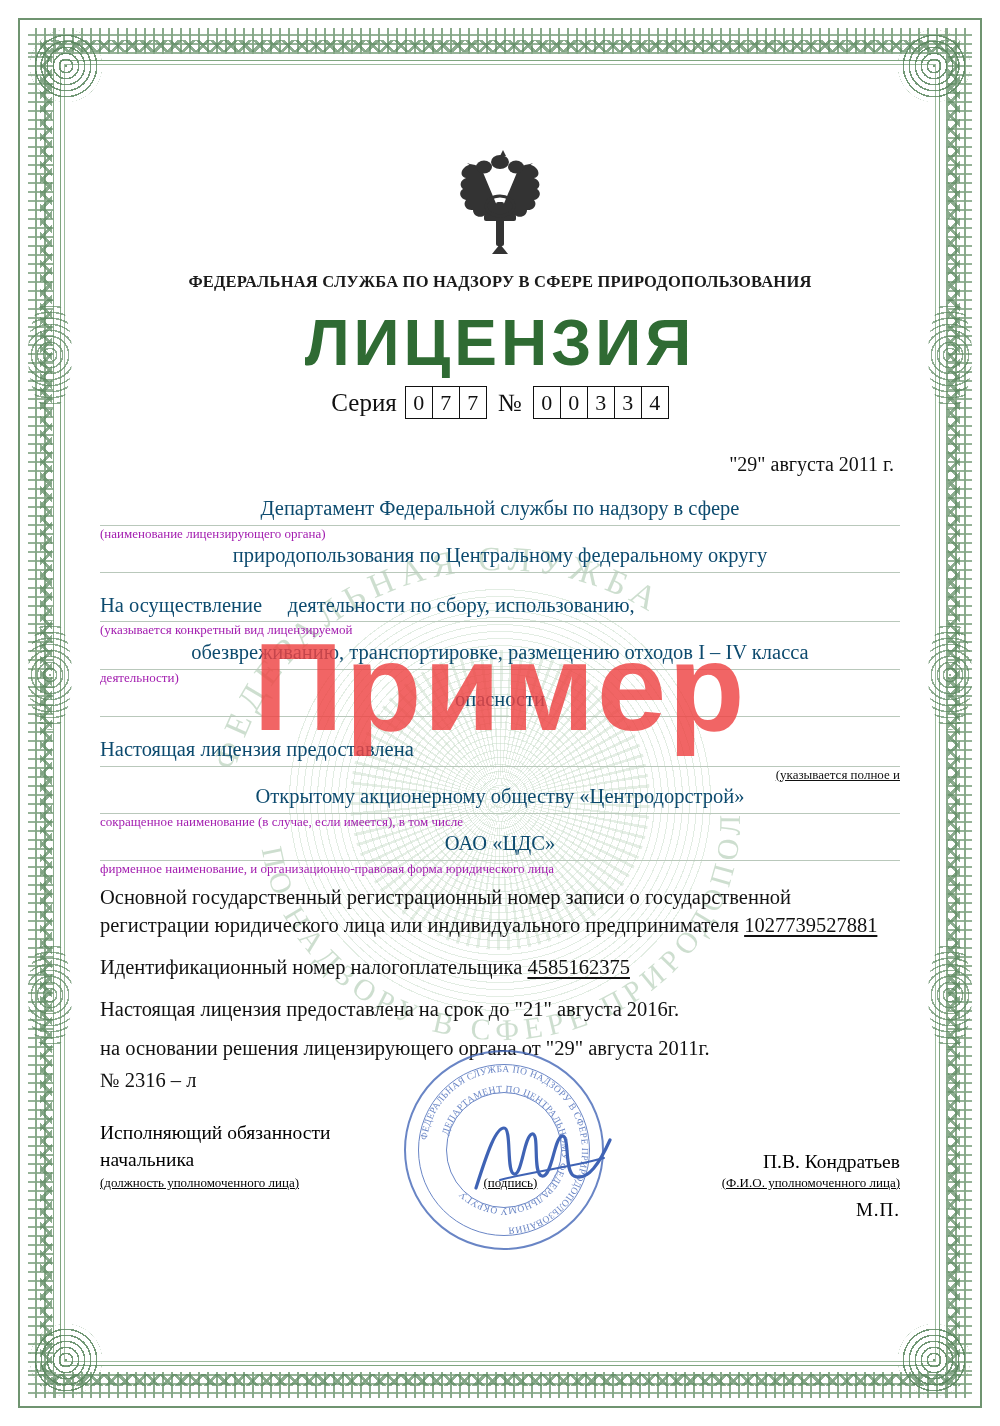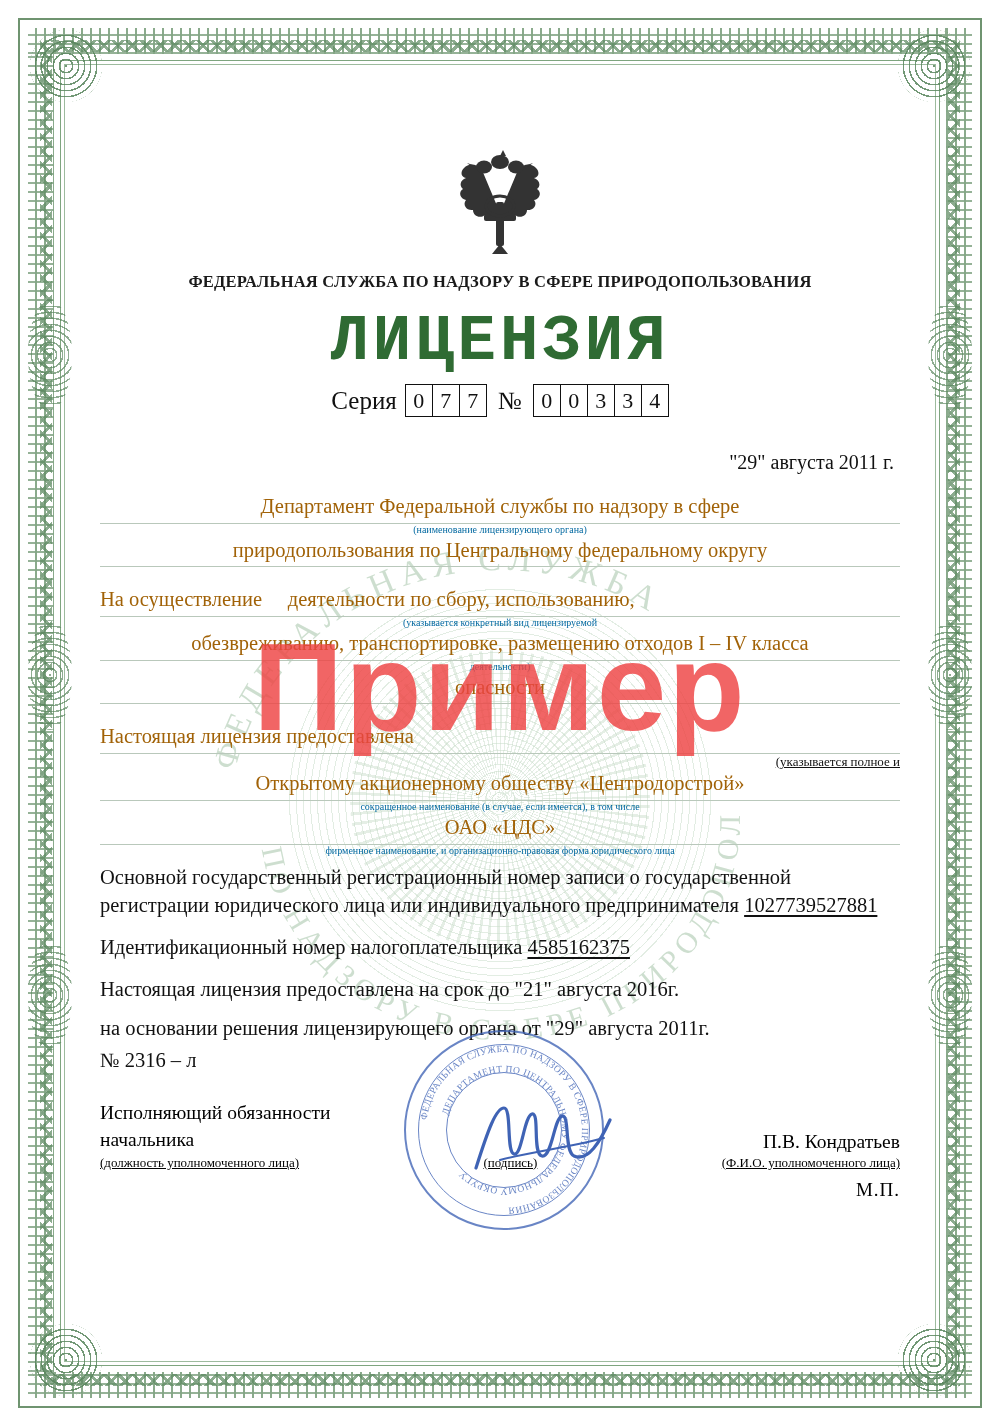--- a/index.html
+++ b/index.html
@@ -69,33 +69,33 @@
   .emblem{display:block;margin:0 auto 14px auto;width:112px;height:118px;}
 
   .agency{
     text-align:center;font-weight:bold;font-size:16.5px;letter-spacing:.2px;
     color:#1a1a1a;font-family:"Liberation Serif",serif;white-space:nowrap;
   }
 
   .title{
     text-align:center;font-weight:bold;color:#2f6b33;
     font-size:64px;letter-spacing:4px;margin:14px 0 6px 0;
-    font-family:Liberation Mono, monospace;
+    font-family:Liberation Sans, sans-serif;
   }
 
   .serial-row{display:flex;justify-content:center;align-items:center;gap:8px;font-size:25px;color:#111;}
   .serial-row .lbl{font-size:25px;}
   .boxgroup{display:flex;border:1.6px solid #111;}
   .boxgroup .cell{width:26px;height:31px;line-height:31px;text-align:center;font-size:22px;border-right:1.6px solid #111;}
   .boxgroup .cell:last-child{border-right:none;}
   .numsign{font-size:25px;padding:0 3px;}
 
   .date-line{margin-top:34px;text-align:right;font-size:20px;color:#111;padding-right:6px;}
-  .f-txt{font-size:20.5px;color:#a16207;line-height:1.25;}
-  .hint{font-size:10px;color:#0369a1;text-align:center;line-height:1.2;}
+  .f-txt{font-size:20.5px;color:#0c4a6e;line-height:1.25;}
+  .hint{font-size:13px;color:#a21caf;line-height:1.2;}
   .hint-right{font-size:13px;color:#111;text-align:right;line-height:1.2;text-decoration:underline;}
 
   .blk{margin-top:18px;}
   .row{padding:2px 0 3px 0;border-bottom:1px solid #b9c8bb;}
   .center{text-align:center;}
 
   .para{font-size:20.5px;color:#111;line-height:1.38;}
   .u{ text-decoration:underline; text-underline-offset:3px;}
 
   .sig-wrap{margin-top:26px;position:relative;}

